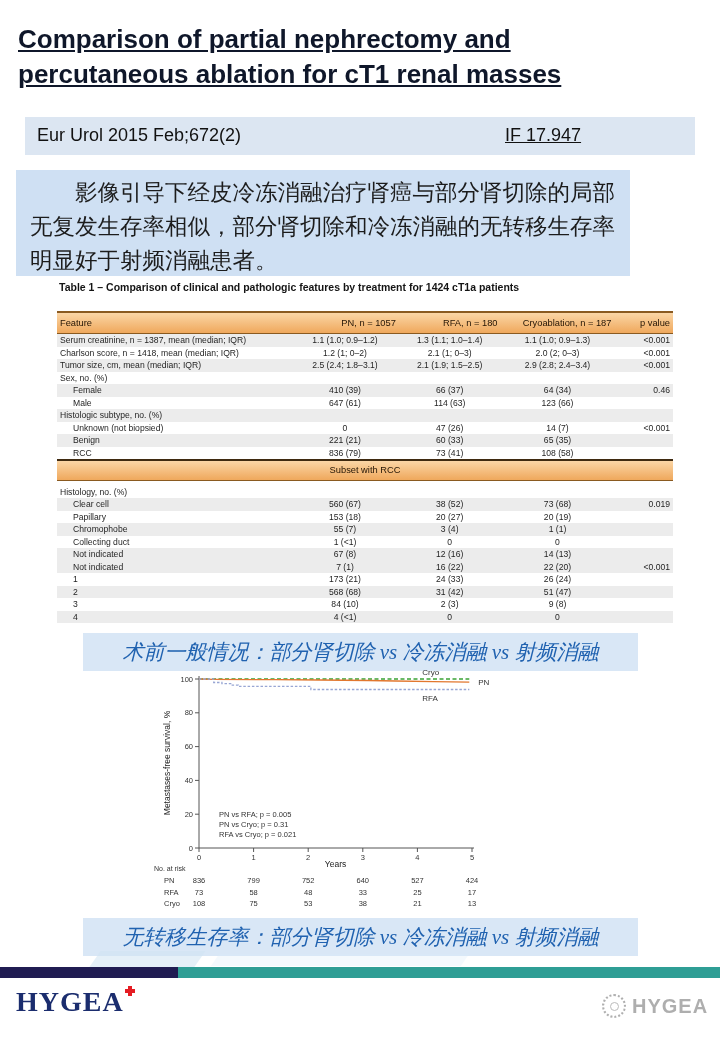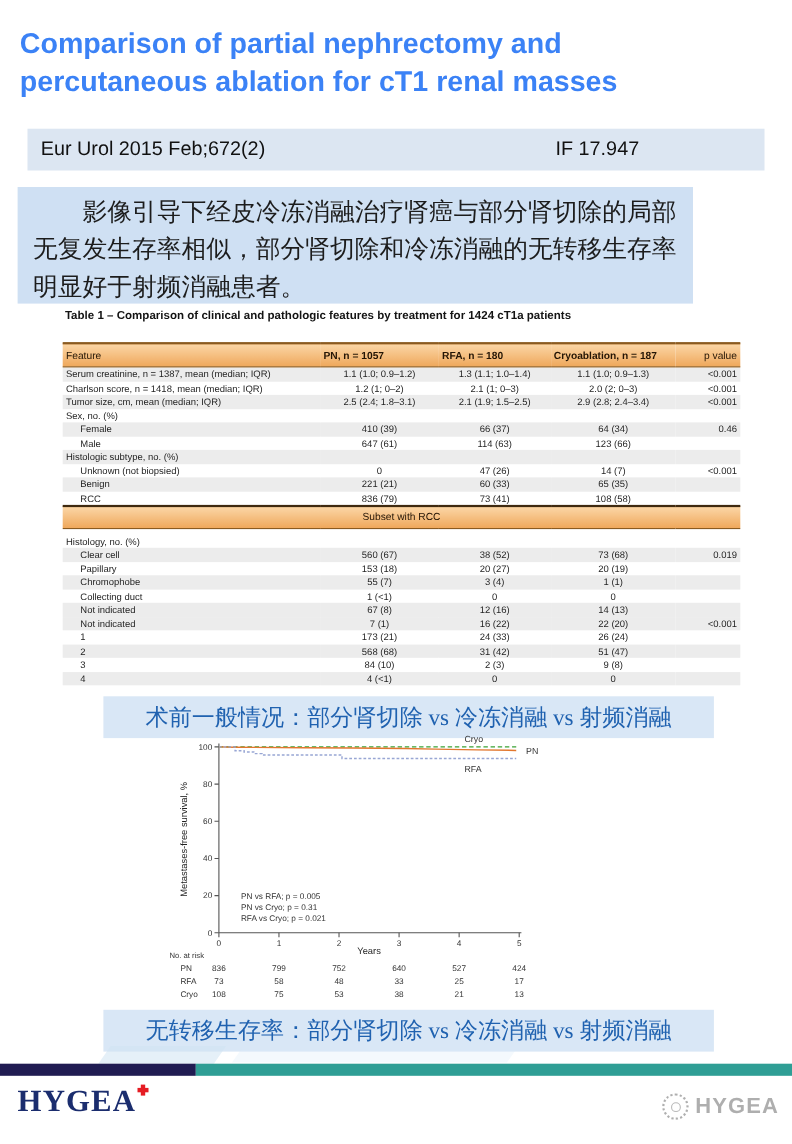--- a/index.html
+++ b/index.html
@@ -1,58 +1,58 @@
 <!DOCTYPE html>
 <html><head>
 <meta charset="utf-8">
 <style>
   html,body{margin:0;padding:0;background:#fff;}
   .page{position:relative;width:720px;height:1040px;background:#ffffff;overflow:hidden;
         font-family:"Liberation Sans",sans-serif;color:#000;}
 
   
   .title{position:absolute;left:18px;top:22px;width:680px;font-size:26px;font-weight:bold;
-         line-height:35px;color:#3b82f6;letter-spacing:0px;}
+         line-height:35px;color:#0f172a;letter-spacing:0px;text-decoration:underline;}
 
   
   .journal-bar{position:absolute;left:25px;top:117px;width:670px;height:38px;background:#dce6f2;}
   .journal-ref{position:absolute;left:12px;top:8px;font-size:18px;color:#111;}
-  .journal-if{position:absolute;left:480px;top:8px;font-size:18px;color:#111;}
+  .journal-if{position:absolute;left:480px;top:8px;font-size:18px;color:#111;text-decoration:underline;}
 
   
   .summary{position:absolute;left:16px;top:170px;width:614px;height:106px;background:#cfe0f3;}
   .summary p{margin:0;padding:6px 14px 0 14px;font-family:"Liberation Serif","DejaVu Serif",serif;
              font-size:22.5px;line-height:34px;color:#1c1c1c;text-indent:2em;}
 
   
   .tablewrap{position:absolute;left:57px;top:281px;width:616px;}
   .tbl-title{font-size:10.5px;font-weight:bold;color:#141414;margin:0 0 4px 2px;}
   table.ftable{border-collapse:collapse;width:100%;font-size:8.6px;color:#1f1f1f;table-layout:fixed;margin-top:18px;}
   table.ftable col.c0{width:38%;} table.ftable col.c1{width:17.5%;}
   table.ftable col.c2{width:16.5%;} table.ftable col.c3{width:18.5%;} table.ftable col.c4{width:9.5%;}
   table.ftable th{font-weight:normal;font-size:9.3px;color:#241505;padding:5px 3px;
     background:linear-gradient(#fbd6a6,#efa85c);border-top:2px solid #8a5a20;border-bottom:1.5px solid #8a5a20;}
   table.ftable th.h-feature{text-align:left;}
-  table.ftable th.h-num{text-align:left;font-weight:bold;}
+  table.ftable th.h-num{text-align:right;}
   table.ftable th.h-p{text-align:right;}
   table.ftable td{padding:1px 3px;line-height:10.5px;}
   td.feat{text-align:left;}
   td.feat.indent{padding-left:16px;}
   td.num{text-align:center;}
   td.pval{text-align:right;}
   tr.shade td{background:#ececec;}
   tr.sec-end td{border-bottom:2.5px solid #3f2a10;}
   tr.banner td{background:linear-gradient(#fbd6a6,#efa85c);text-align:center;font-size:9.3px;color:#241505;
                padding:4px 8px;border-bottom:1.5px solid #8a5a20;}
   tr.spacer td{padding:0;height:5px;background:#fff;}
 
   
-  .caption{position:absolute;left:94px;width:555px;height:38px;background:#d9e7f6;
+  .caption{position:absolute;left:83px;width:555px;height:38px;background:#d9e7f6;
            display:flex;align-items:center;justify-content:center;
-           font-size:21px;color:#2062b0;font-family:"Liberation Serif","DejaVu Serif",serif;}
+           font-size:21px;color:#2062b0;font-family:"Liberation Serif","DejaVu Serif",serif;font-style:italic;}
   .caption-top{top:633px;}
   .caption-bottom{top:918px;}
 
   
   .chartbox{position:absolute;left:150px;top:668px;width:424px;height:248px;}
 
   
   .swoosh1{position:absolute;left:95px;top:951px;width:105px;height:16px;background:#cfe3f3;
            opacity:.55;transform:skewX(-35deg);}
   .swoosh2{position:absolute;left:215px;top:954px;width:250px;height:12px;background:#dcebf7;

